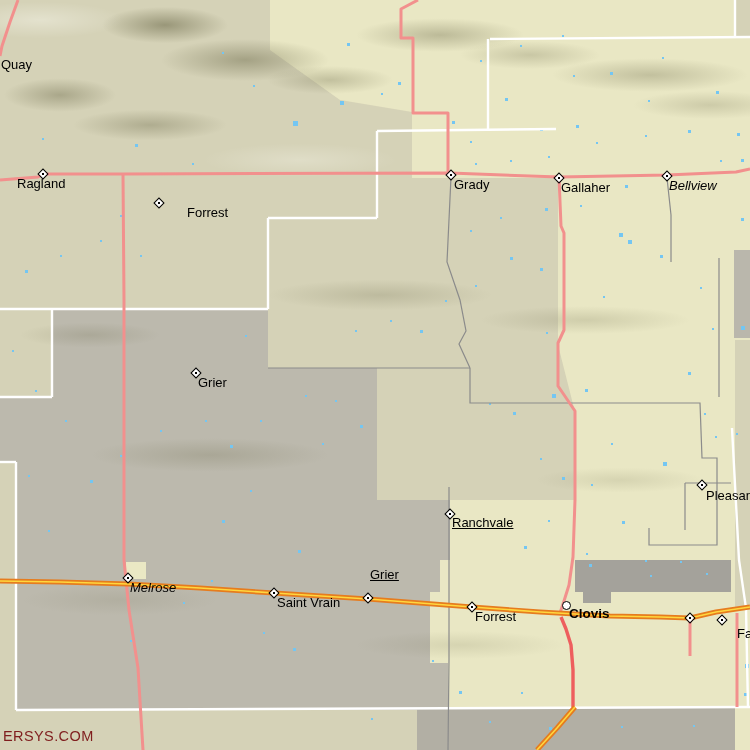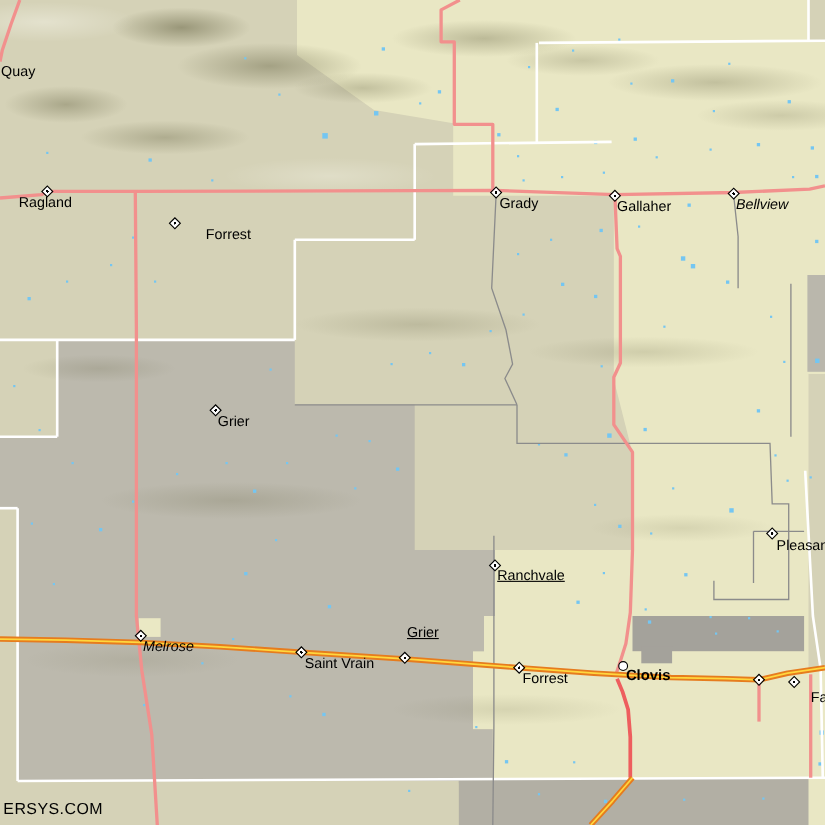--- a/index.html
+++ b/index.html
@@ -27,21 +27,21 @@
       radial-gradient(120px 26px ellipse at 40px 20px, rgba(255,255,248,.35), transparent 70%),
       radial-gradient(140px 24px ellipse at 300px 160px, rgba(255,255,248,.25), transparent 70%);}
   .town-marker{position:absolute;width:6px;height:6px;border:1px solid #000;
     background:radial-gradient(circle at center,#000 0,#000 1.1px,#fff 1.2px);
     transform:rotate(45deg);z-index:6;}
   .town-marker.circle{transform:none;width:7px;height:7px;border:1.4px solid #000;
     border-radius:50%;background:#fff;}
   .town-label{position:absolute;color:#000;font-size:13px;line-height:13px;
     white-space:nowrap;z-index:7;}
   .town-label.bold{font-weight:bold;font-size:13.5px;}
-  #watermark{position:absolute;left:3px;top:728px;color:#000000;font-size:14.5px;
+  #watermark{position:absolute;left:3px;top:728px;color:#7f1d1d;font-size:14.5px;
     letter-spacing:.4px;z-index:8;}
 </style>
 </head>
 <body>
 
 <div id="stage">
   <svg id="layer-regions" width="750" height="750">
       <polygon points="270,0 750,0 750,750 417,750 417,712 448,712 448,663 430,663 430,592 440,592 440,560 450,560 450,500 575,500 575,412 558,345 558,178 412,178 412,112 340,100 270,50" fill="#eae8c4" opacity="0.95"></polygon>
       <polygon points="52,309 268,309 268,368 377,368 377,500 450,500 450,560 440,560 440,592 430,592 430,663 448,663 448,710 16,710 16,462 0,462 0,397 52,397" fill="#bab7ac" opacity="0.95"></polygon>
       <rect x="575" y="560" width="156" height="32" fill="#a4a29b"></rect>

